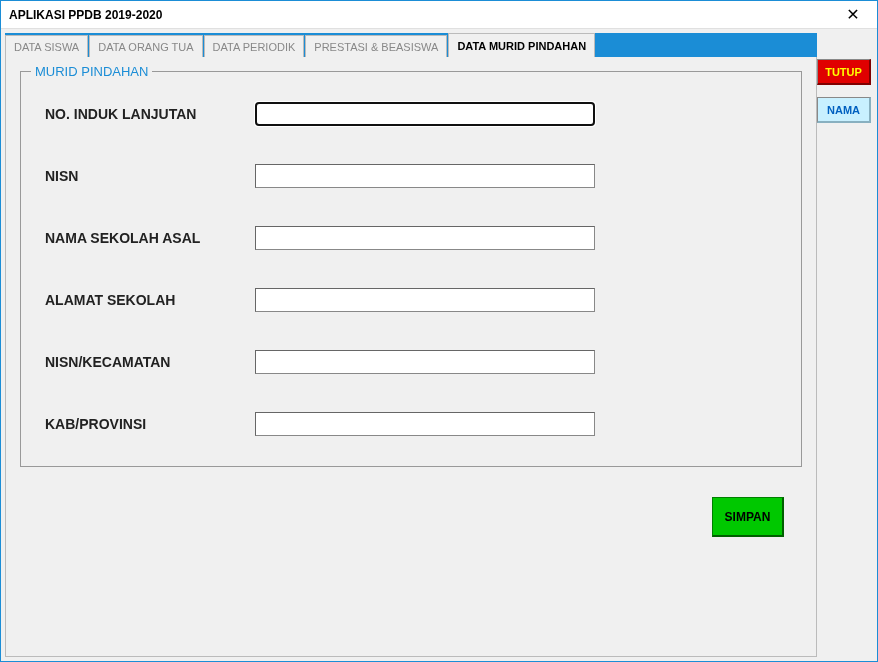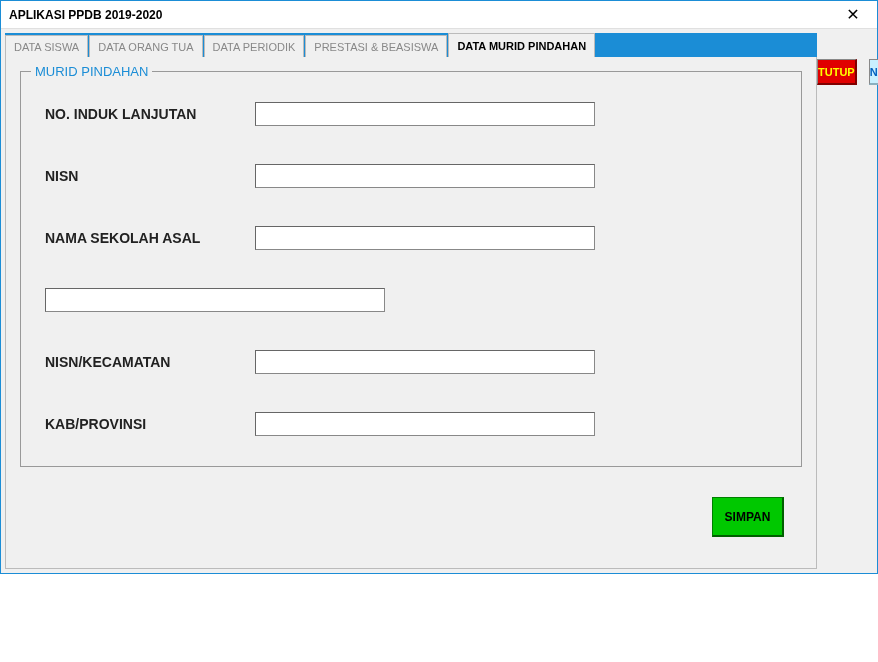--- a/index.html
+++ b/index.html
@@ -9,21 +9,21 @@
     }
     body {
       font-family: Arial, sans-serif;
       background: #fff;
       width: 878px;
       height: 662px;
       overflow: hidden;
     }
     .window {
       width: 878px;
-      height: 574px;
+      height: 662px;
       border: 1px solid #1b8dd6;
       background: #f0f0f0;
       display: flex;
       flex-direction: column;
     }
     .titlebar {
       height: 28px;
       background: #fff;
       display: flex;
       align-items: center;
@@ -137,21 +137,21 @@
       color: #000;
       font-weight: bold;
       font-size: 12px;
       width: 72px;
       height: 40px;
       cursor: pointer;
     }
     .side-panel {
       width: 56px;
       display: flex;
-      flex-direction: row;
+      flex-direction: column;
       gap: 12px;
       padding-top: 26px;
       padding-right: 2px;
     }
     .side-btn {
       width: 54px;
       height: 26px;
       font-size: 11px;
       font-weight: bold;
       border: 1px solid #888;
@@ -205,20 +205,21 @@
             <div class="form-label">NISN</div>
             <input class="form-input" type="text" value="" style="">
           </div>
 
           <div class="form-row">
             <div class="form-label">NAMA SEKOLAH ASAL</div>
             <input class="form-input" type="text" value="" style="">
           </div>
 
           <div class="form-row">
+            <div class="form-label">ALAMAT SEKOLAH</div>
             <input class="form-input" type="text" value="" style="">
           </div>
 
           <div class="form-row">
             <div class="form-label">NISN/KECAMATAN</div>
             <input class="form-input" type="text" value="" style="">
           </div>
 
           <div class="form-row" style="margin-bottom:6px;">
             <div class="form-label">KAB/PROVINSI</div>

